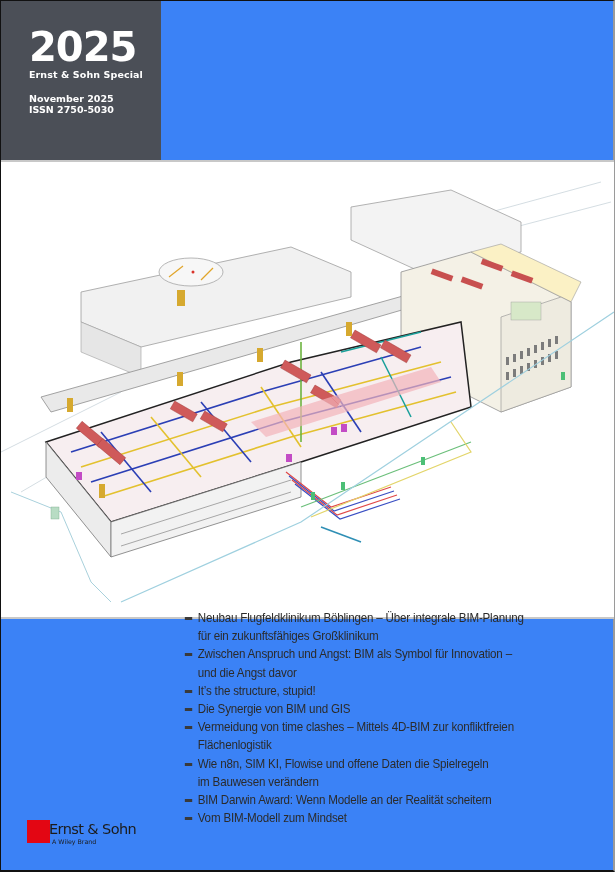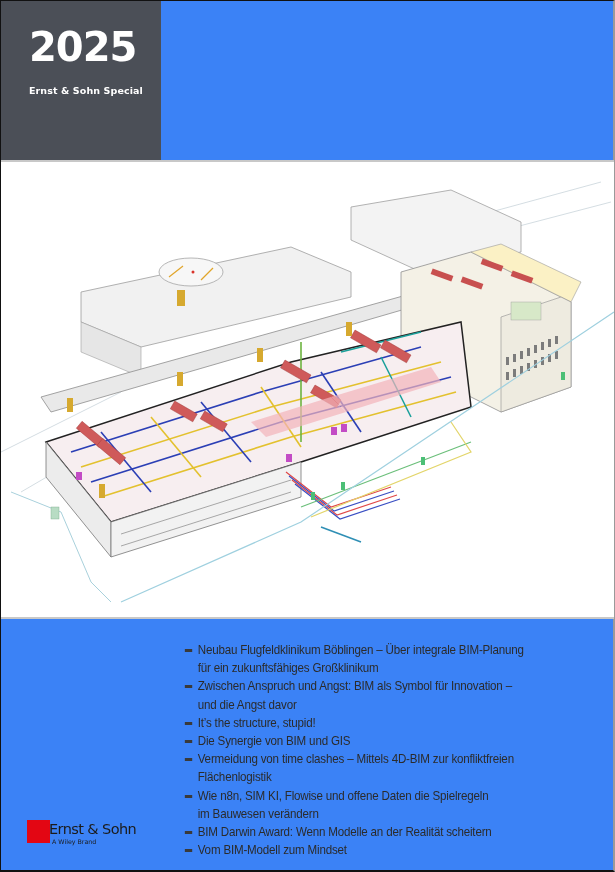--- a/index.html
+++ b/index.html
@@ -24,21 +24,21 @@
   }
   .year {
     font-family: "DejaVu Sans", sans-serif;
     font-weight: bold;
     font-size: 40px;
     line-height: 40px;
     letter-spacing: -1px;
     color: #ffffff;
   }
   .special {
-    margin-top: 18px;
+    margin-top: 2px;
     font-family: "DejaVu Sans", sans-serif;
     font-weight: bold;
     font-size: 9.5px;
     color: #ffffff;
     letter-spacing: 0.1px;
   }
   .issue-line {
     font-family: "DejaVu Sans", sans-serif;
     font-weight: bold;
     font-size: 9.5px;
@@ -84,21 +84,21 @@
   
   .illustration {
     position: absolute; left: 0; top: 161px; width: 613px; height: 455px;
     background: #ffffff;
     overflow: hidden;
   }
   .illustration svg { position: absolute; left: 0; top: 0; }
 
   
   .contents {
-    position: absolute; left: 182px; top: 640px; width: 420px;
+    position: absolute; left: 182px; top: 608px; width: 420px;
     list-style: none;
   }
   .contents li {
     position: relative;
     padding-left: 16px;
     font-family: "Liberation Sans", sans-serif;
     font-size: 12.6px;
     line-height: 18.2px;
     color: #2b2b2b;
     letter-spacing: -0.2px;
@@ -139,20 +139,24 @@
   }
 </style>
 </head>
 <body>
 
 <div class="page">
 
   <div class="header-dark">
     <div class="year">2025</div>
     <div class="special">Ernst &amp; Sohn Special</div>
+    <div class="issue-block">
+      <div class="issue-line">November 2025</div>
+      <div class="issue-line">ISSN 2750-5030</div>
+    </div>
   </div>
 
 
   <div class="divider-top"></div>
 
   <div class="illustration">
     <svg width="613" height="455" viewBox="0 0 613 455" xmlns="http://www.w3.org/2000/svg">
 
       <g stroke="#c9d4da" stroke-width="0.8" fill="none">
         <line x1="0" y1="290" x2="120" y2="230"></line>

